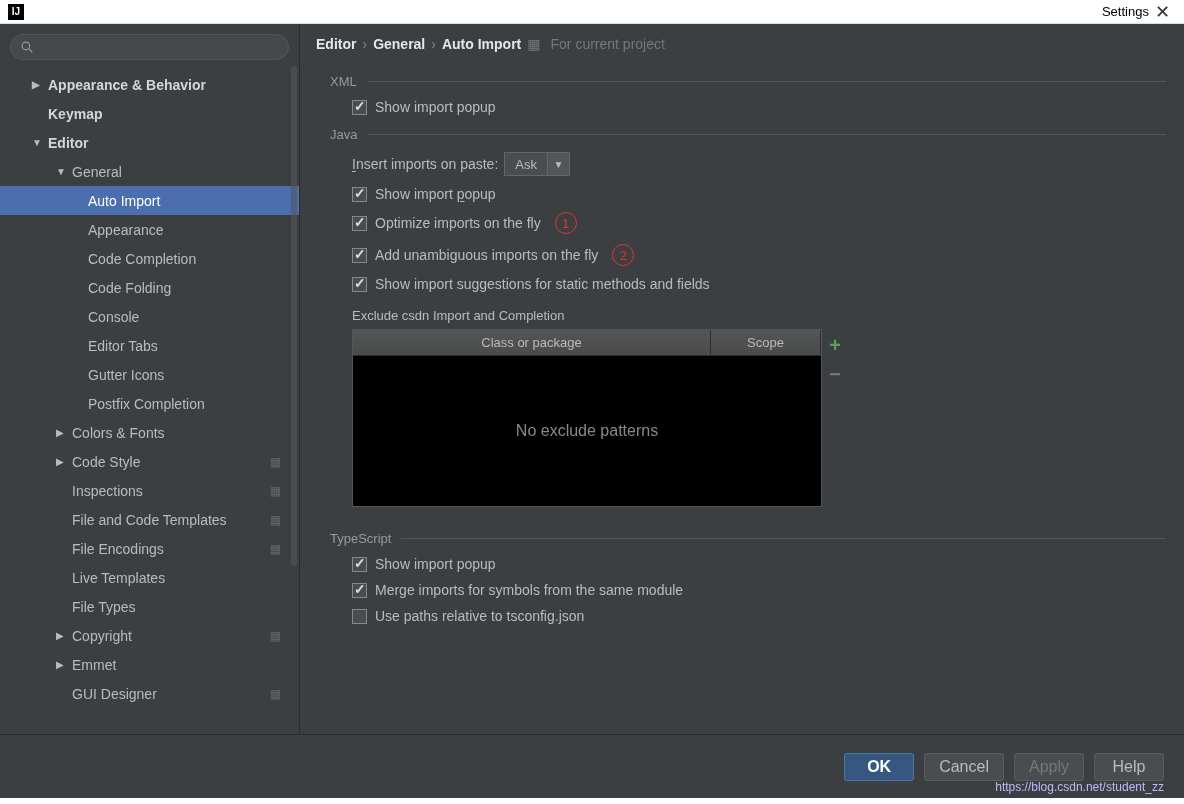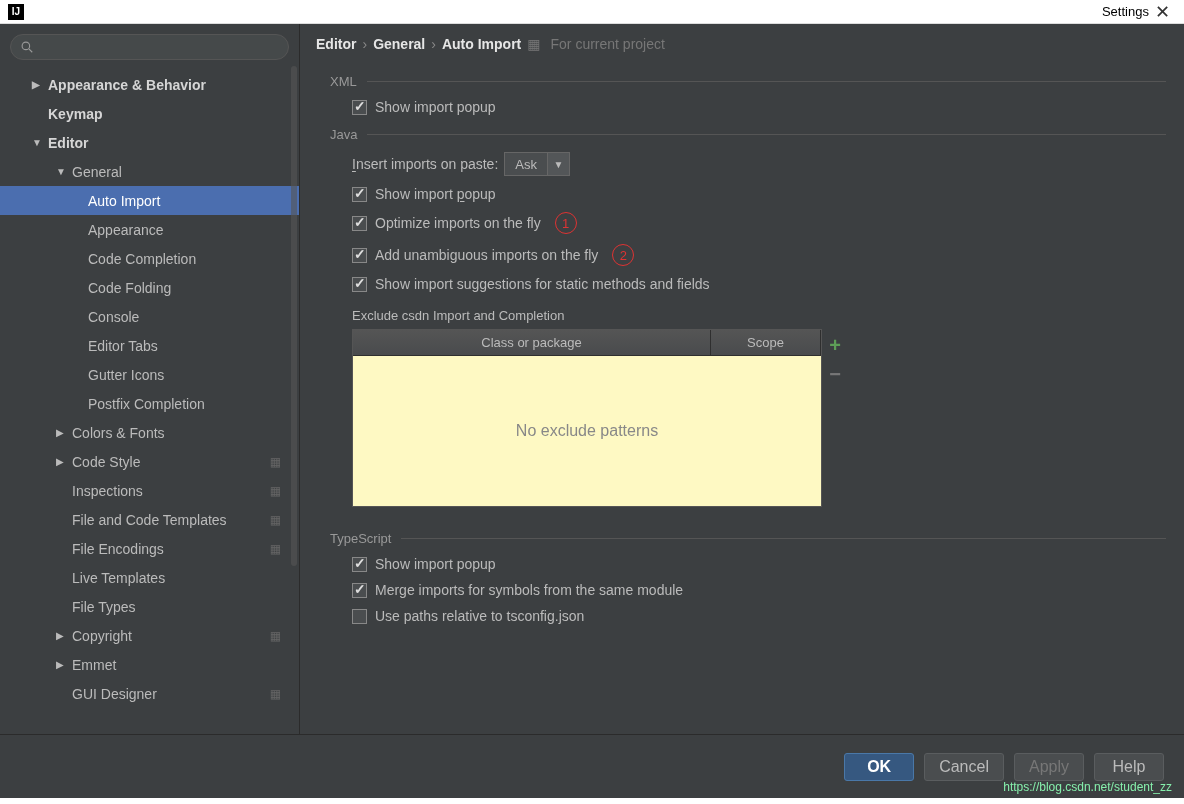--- a/index.html
+++ b/index.html
@@ -32,31 +32,31 @@
   .section-head { display:flex; align-items:center; margin:12px 0 10px; color:#999; font-size:13px;}
   .section-head .line { flex:1; height:1px; background:#555; margin-left:10px; }
   .row { display:flex; align-items:center; margin:10px 0 10px 22px; }
   .row label { margin-left:8px; color:#bbb; }
   .checkbox { width:15px; height:15px; border:1px solid #888; background:#4a4d4f; position:relative; flex:none;}
   .checkbox.checked::after { content:"✓"; position:absolute; top:-3px; left:1px; font-size:14px; color:#ddd; font-weight:bold;}
   .select { display:inline-flex; align-items:center; border:1px solid #666; background:#4a4d4f; height:24px; margin-left:6px; }
   .select .val { padding:0 10px; color:#bbb; font-size:13px;}
   .select .btn { width:22px; height:100%; border-left:1px solid #666; display:flex; align-items:center; justify-content:center; color:#bbb; font-size:10px; background:#535658;}
   .annot { display:inline-flex; align-items:center; justify-content:center; width:22px; height:22px; border:1.5px solid #d33; border-radius:50%; color:#d33; font-size:13px; margin-left:14px;}
-  .exclude-table { margin:6px 0 0 22px; width:470px; border:1px solid #555; background:#fef9c3; position:relative;}
+  .exclude-table { margin:6px 0 0 22px; width:470px; border:1px solid #555; background:#000000; position:relative;}
   .exclude-head { display:flex; background:linear-gradient(#555,#494b4d); height:26px; border-bottom:1px solid #2f2f2f;}
   .exclude-head div { display:flex; align-items:center; justify-content:center; color:#bbb; font-size:13px; border-right:1px solid #2f2f2f;}
   .exclude-body { height:150px; display:flex; align-items:center; justify-content:center; color:#888; font-size:16px;}
   .exclude-side { position:absolute; right:-26px; top:0; width:24px; display:flex; flex-direction:column; gap:6px; padding-top:4px;}
   .exclude-side span { text-align:center; font-size:20px; font-weight:bold; cursor:pointer;}
   .footer { height:64px; background:#3c3f41; border-top:1px solid #2b2b2b; display:flex; align-items:center; justify-content:flex-end; padding:0 20px; gap:10px; position:relative;}
   .footer .btn { min-width:70px; height:28px; border:1px solid #5a5d5f; background:#4a4d4f; color:#bbb; font-size:16px; border-radius:3px; cursor:pointer; padding:0 14px;}
   .footer .btn.primary { background:#365880; border-color:#4a78a8; color:#fff; font-weight:bold;}
   .footer .btn.dim { color:#777; }
-  .watermark { position:absolute; right:12px; bottom:4px; font-size:12px; color:#86efac; }
+  .watermark { position:absolute; right:20px; bottom:4px; font-size:12px; color:#c4b5fd; }
   u { text-decoration: underline; text-underline-offset: 2px; }
 </style>
 </head>
 <body>
 
 <div class="titlebar">
   <div class="app-icon">IJ</div>
   <div class="title">Settings</div>
   <div class="close">✕</div>
 </div>

